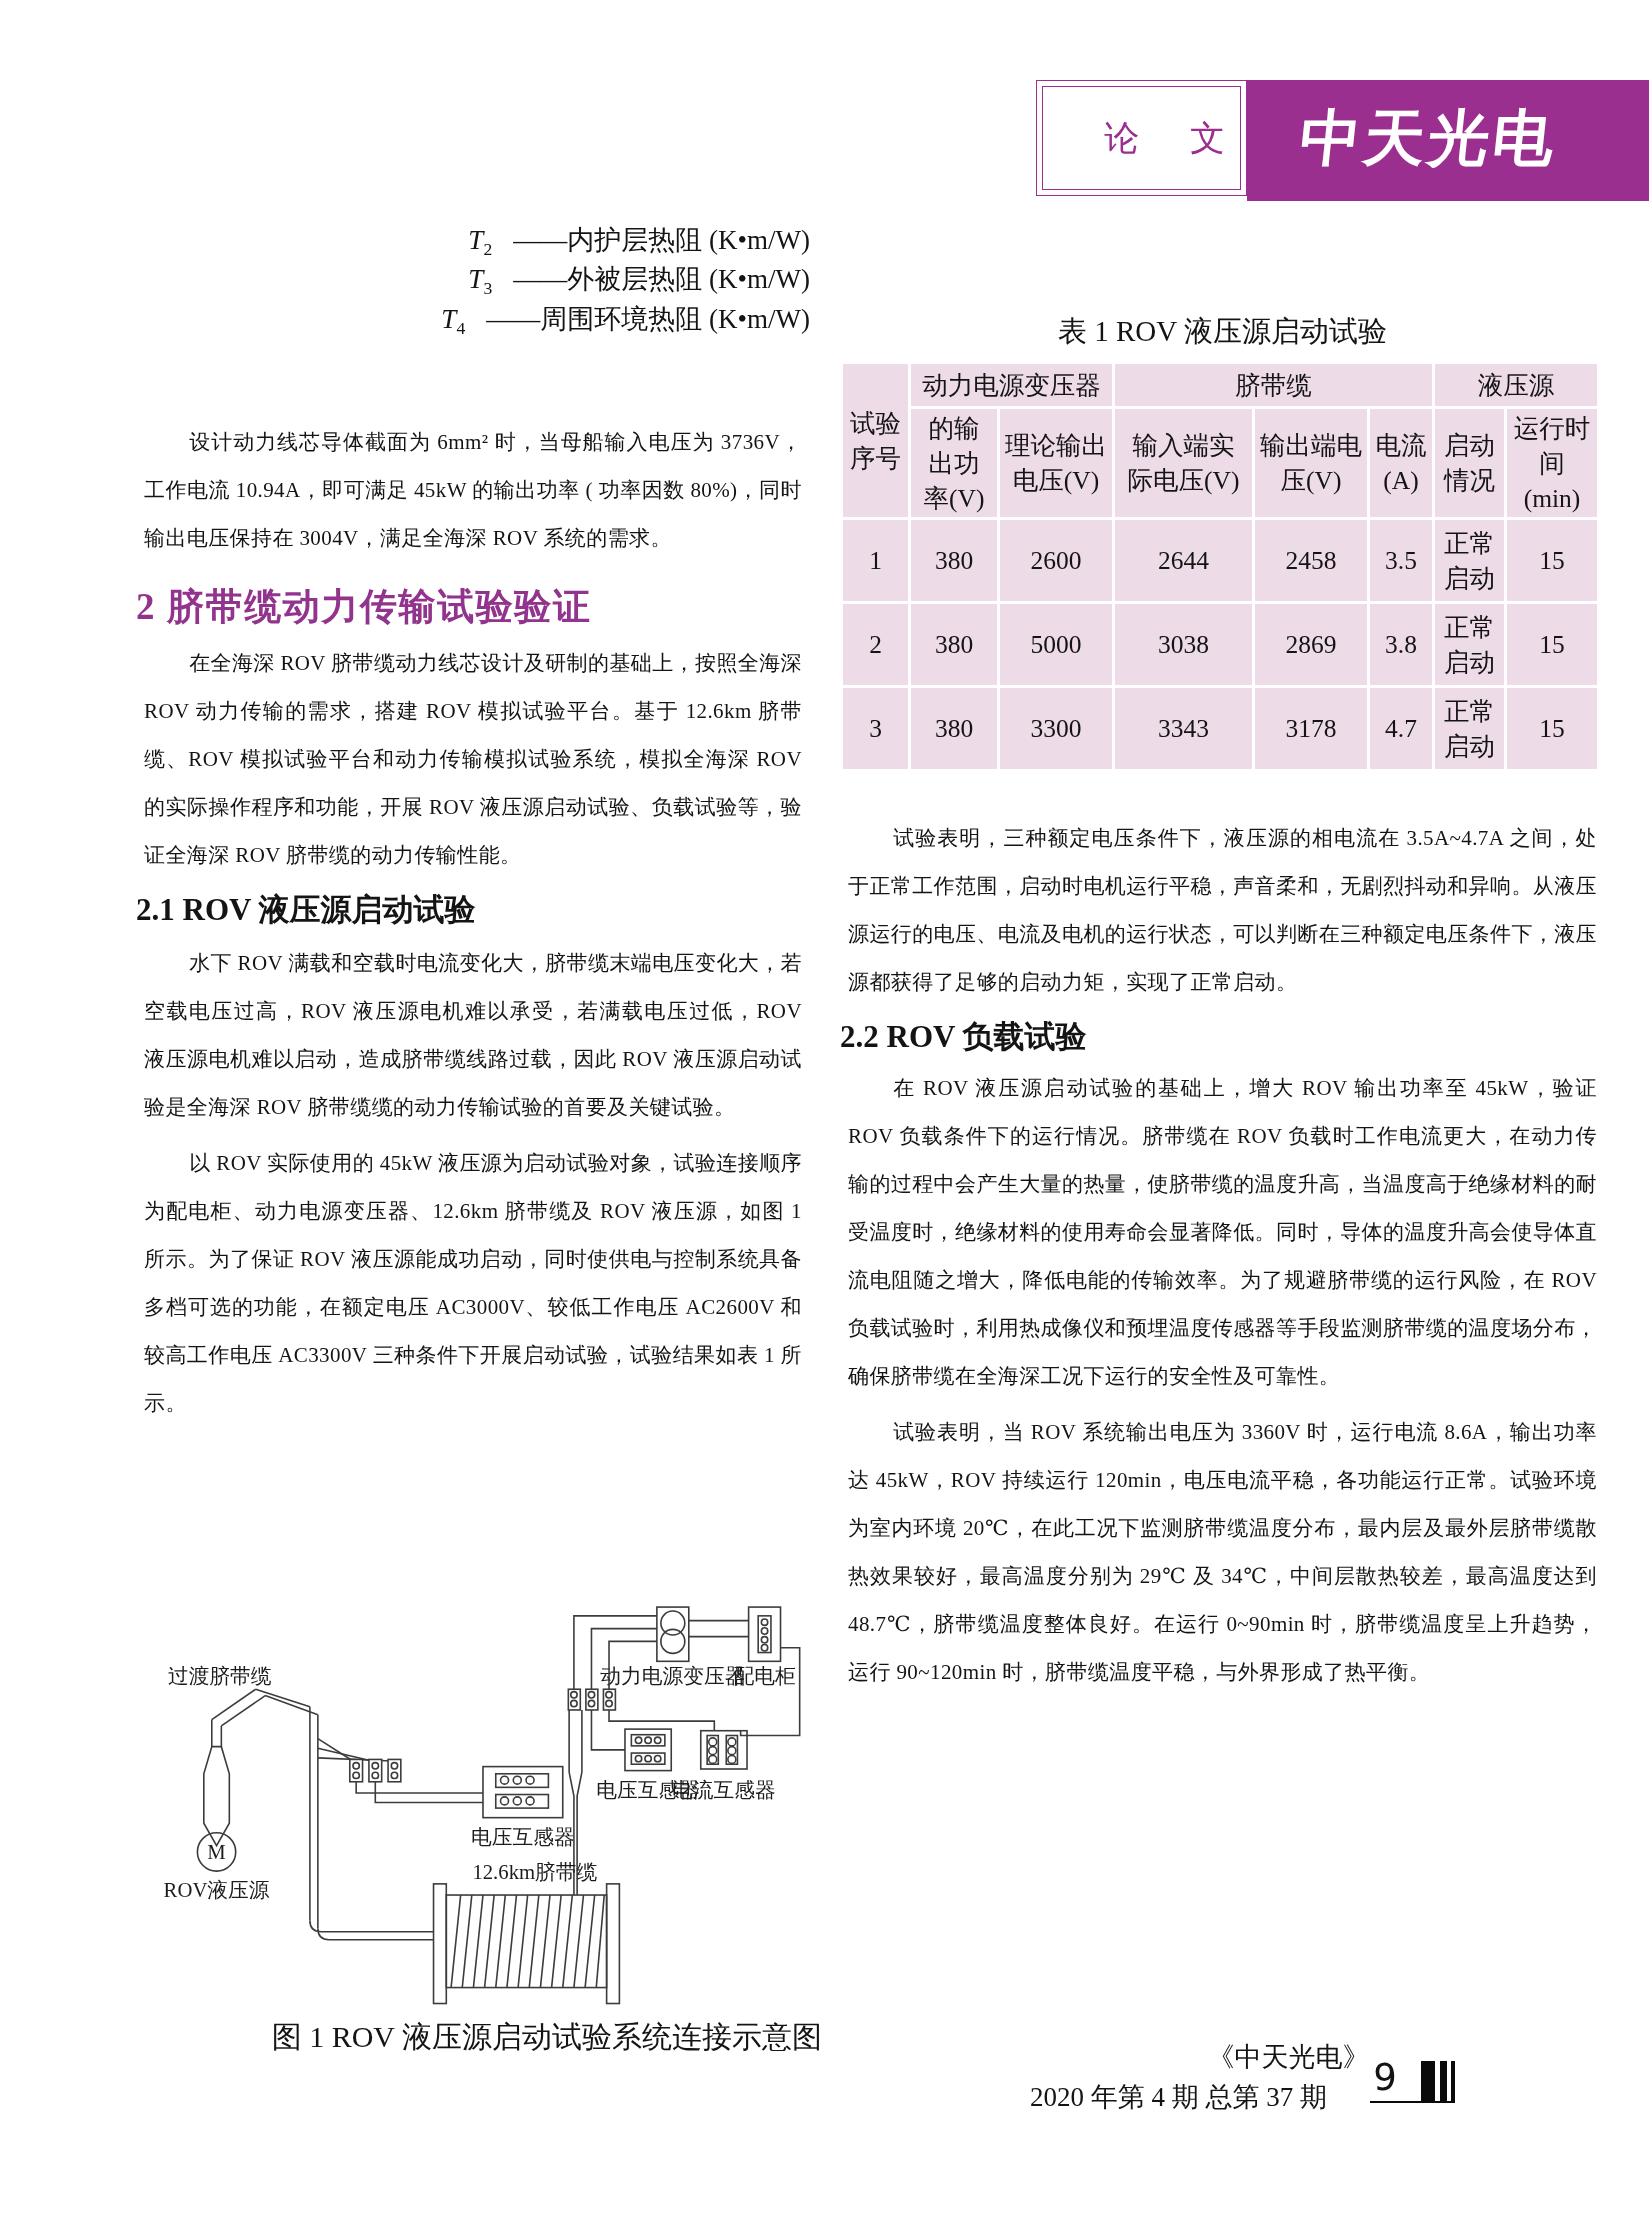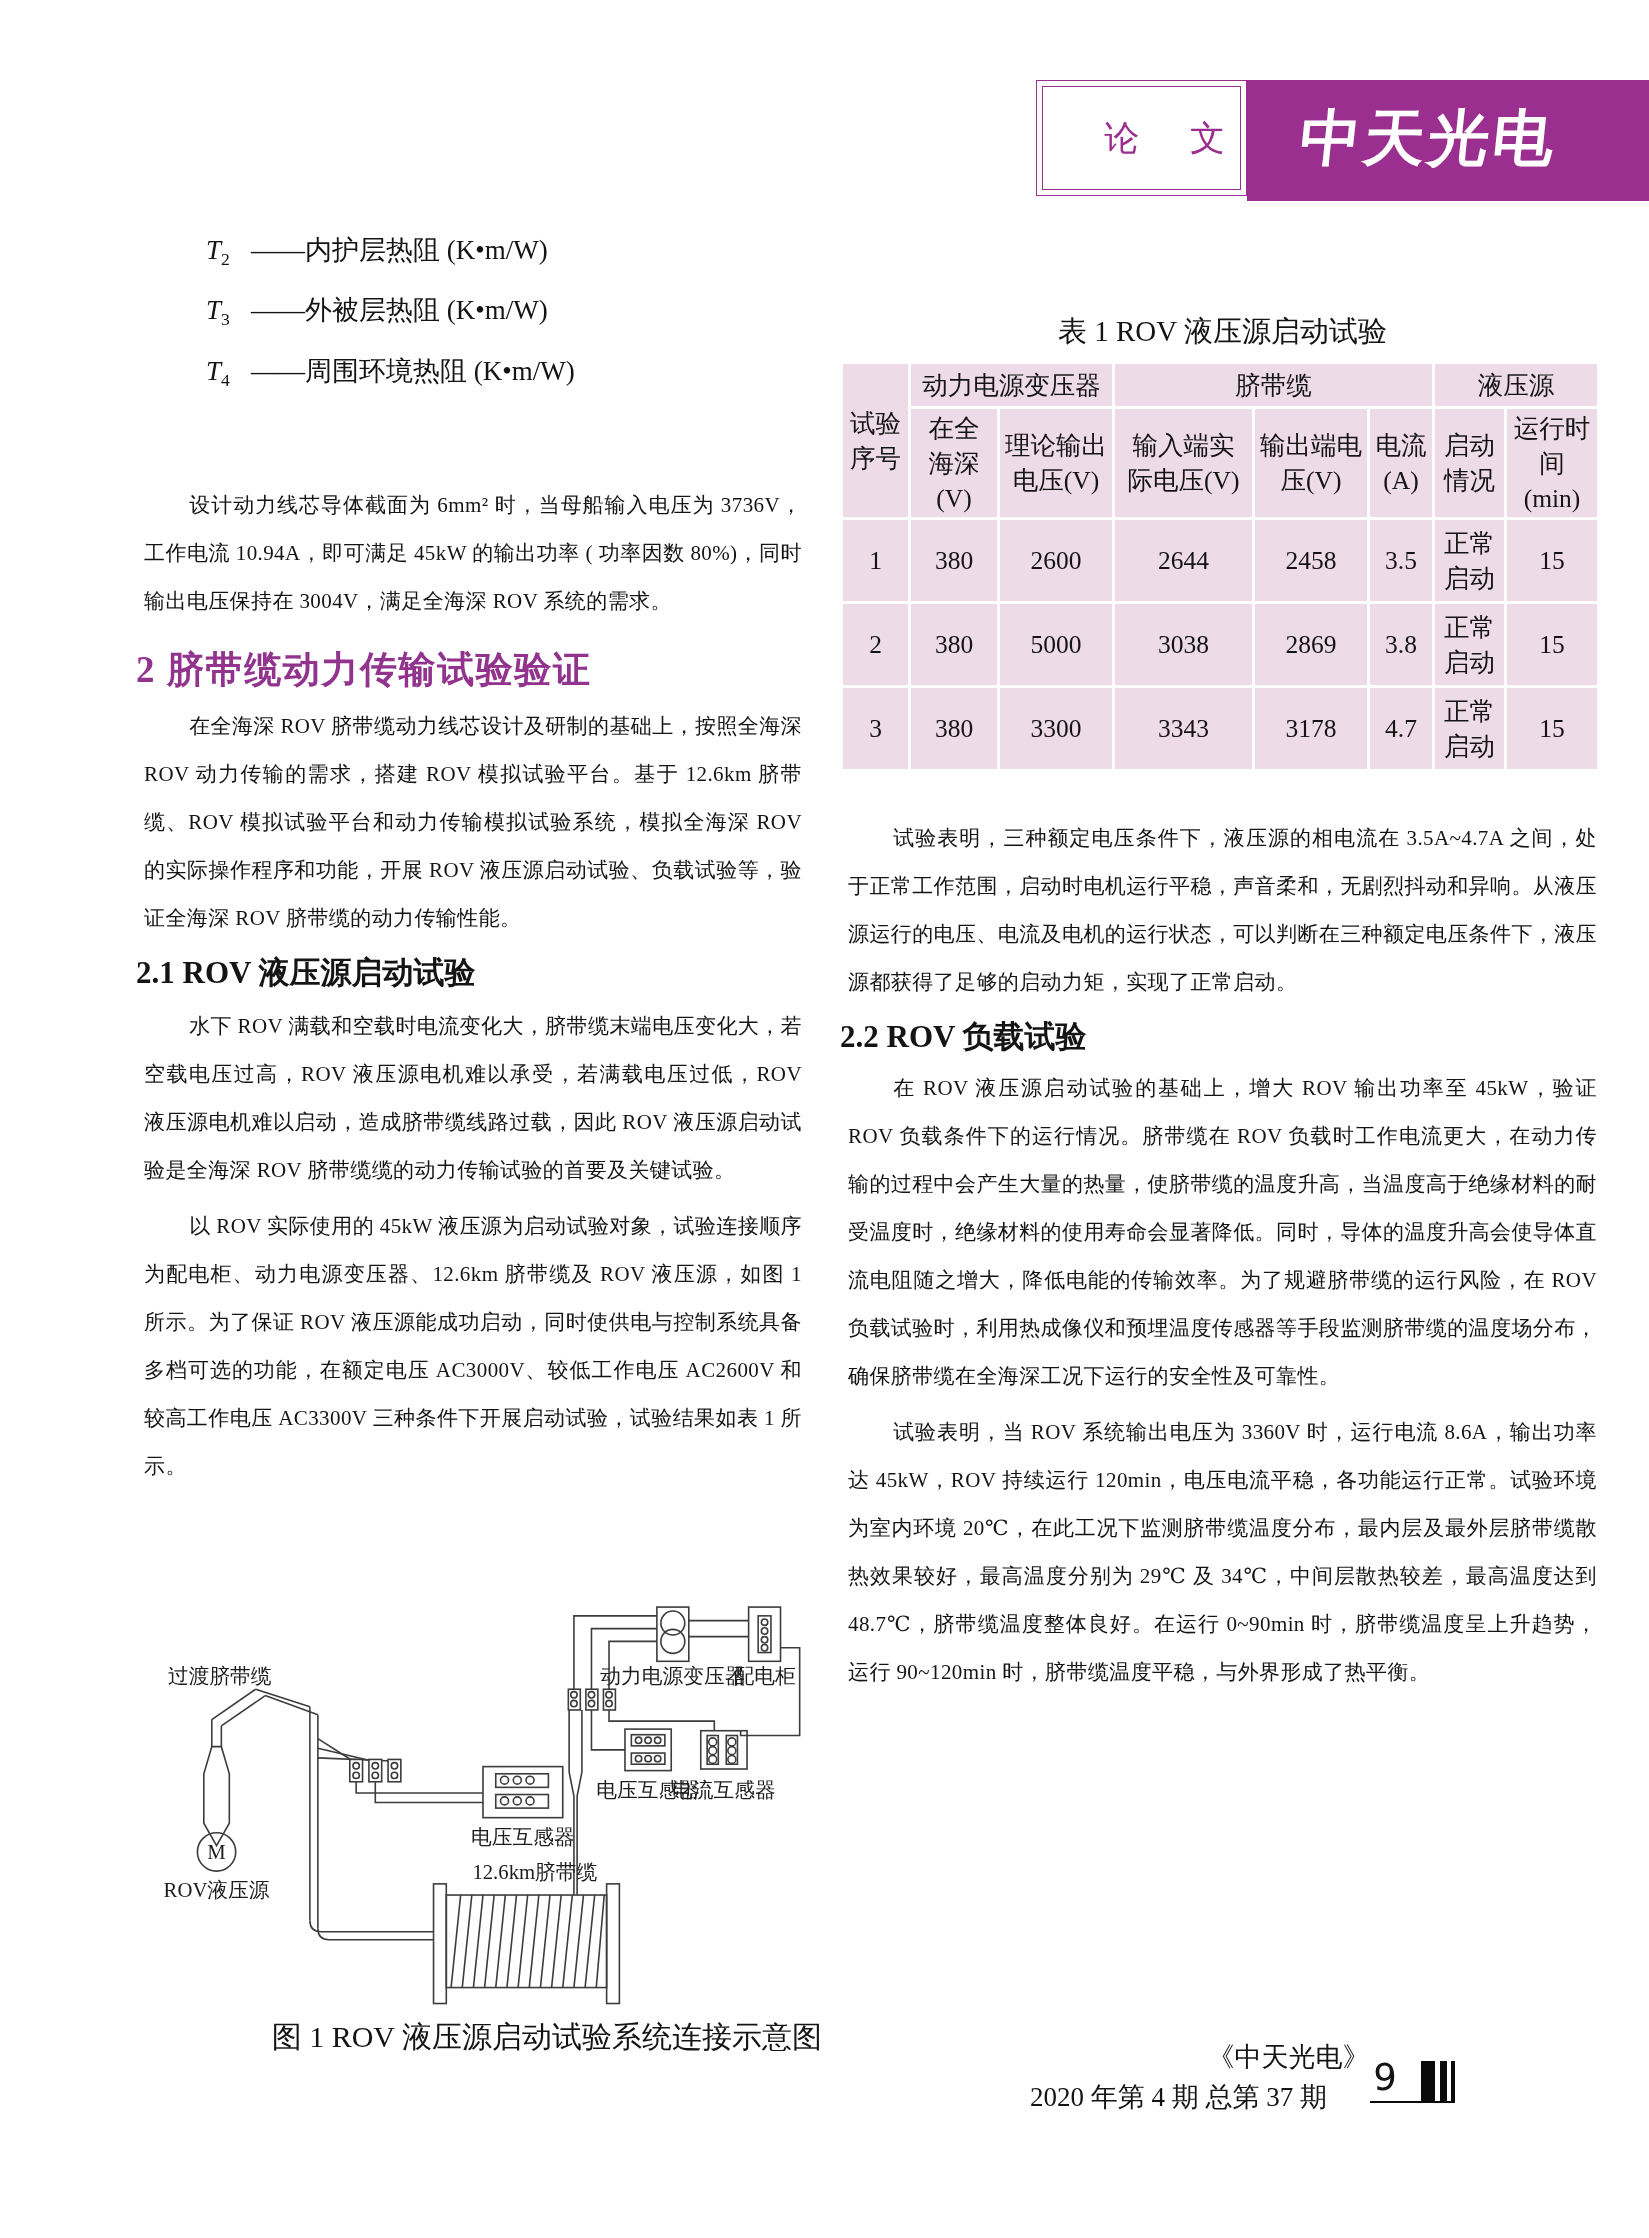--- a/index.html
+++ b/index.html
@@ -19,21 +19,21 @@
   .hdr-bar { position:absolute; left:1247px; top:80px; width:402px; height:121px; background:#9b2f8f; }
   .hdr-brand {
     position:absolute; left:53px; top:50%; transform:translateY(-52%) skewX(-6deg);
     color:#ffffff; font-size:61px; font-weight:bold; letter-spacing:3.2px; white-space:nowrap;
   }
 
   
   .col-left  { position:absolute; left:136px;  top:225px; width:674px; }
   .col-right { position:absolute; left:840px; top:313px; width:765px; }
 
-  .param-line { font-size:27px; line-height:51px; padding-left:70px; white-space:nowrap; }
+  .param-line { font-size:27px; line-height:30px; padding-left:70px; white-space:nowrap;text-align:right; }
   .t-sym { font-style:italic; }
   .param-line sub { font-size:17.6px; }
   .param-desc { margin-left:14.4px; }
 
   .para {
     font-size:21px; line-height:48px; text-align:justify; text-indent:2.15em;
     letter-spacing:0.4px; margin:8px;
   }
   #para-design { margin-top:75px; }
   .h-sec {
@@ -257,21 +257,21 @@
           <col style="width:90px">
       </colgroup>
       <tbody>
           <tr class="grp">
         <td rowspan="2">试验序号</td>
         <td colspan="2">动力电源变压器</td>
         <td colspan="3">脐带缆</td>
         <td colspan="2">液压源</td>
       </tr>
       <tr class="sub">
-        <td>在全海深(V)</td>
+        <td>的输出功率(V)</td>
         <td>理论输出电压(V)</td>
         <td>输入端实际电压(V)</td>
         <td>输出端电压(V)</td>
         <td>电流(A)</td>
         <td>启动情况</td>
         <td>运行时间(min)</td>
       </tr>
       <tr class="dat">
         <td>1</td>
         <td>380</td>

